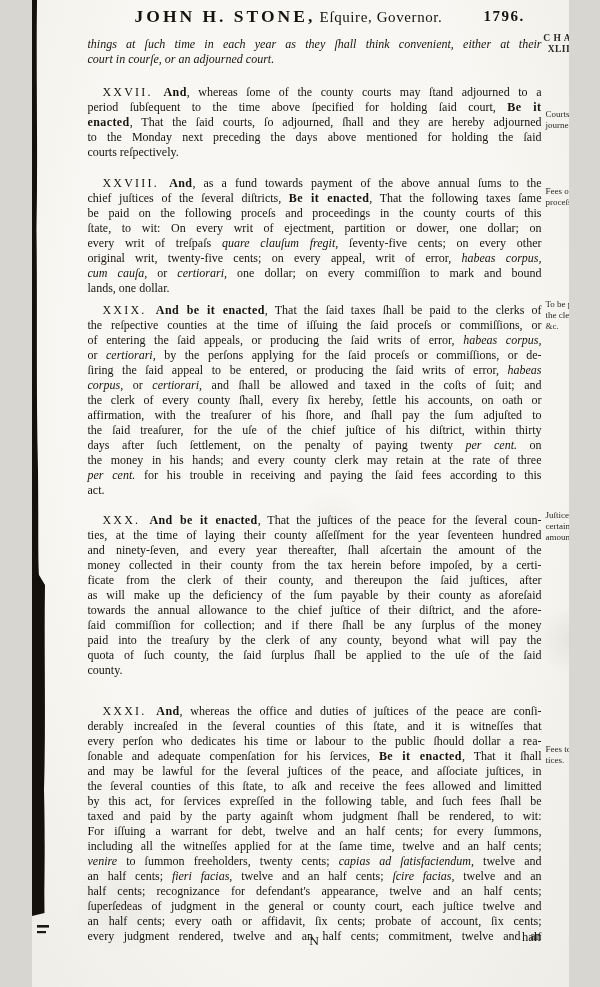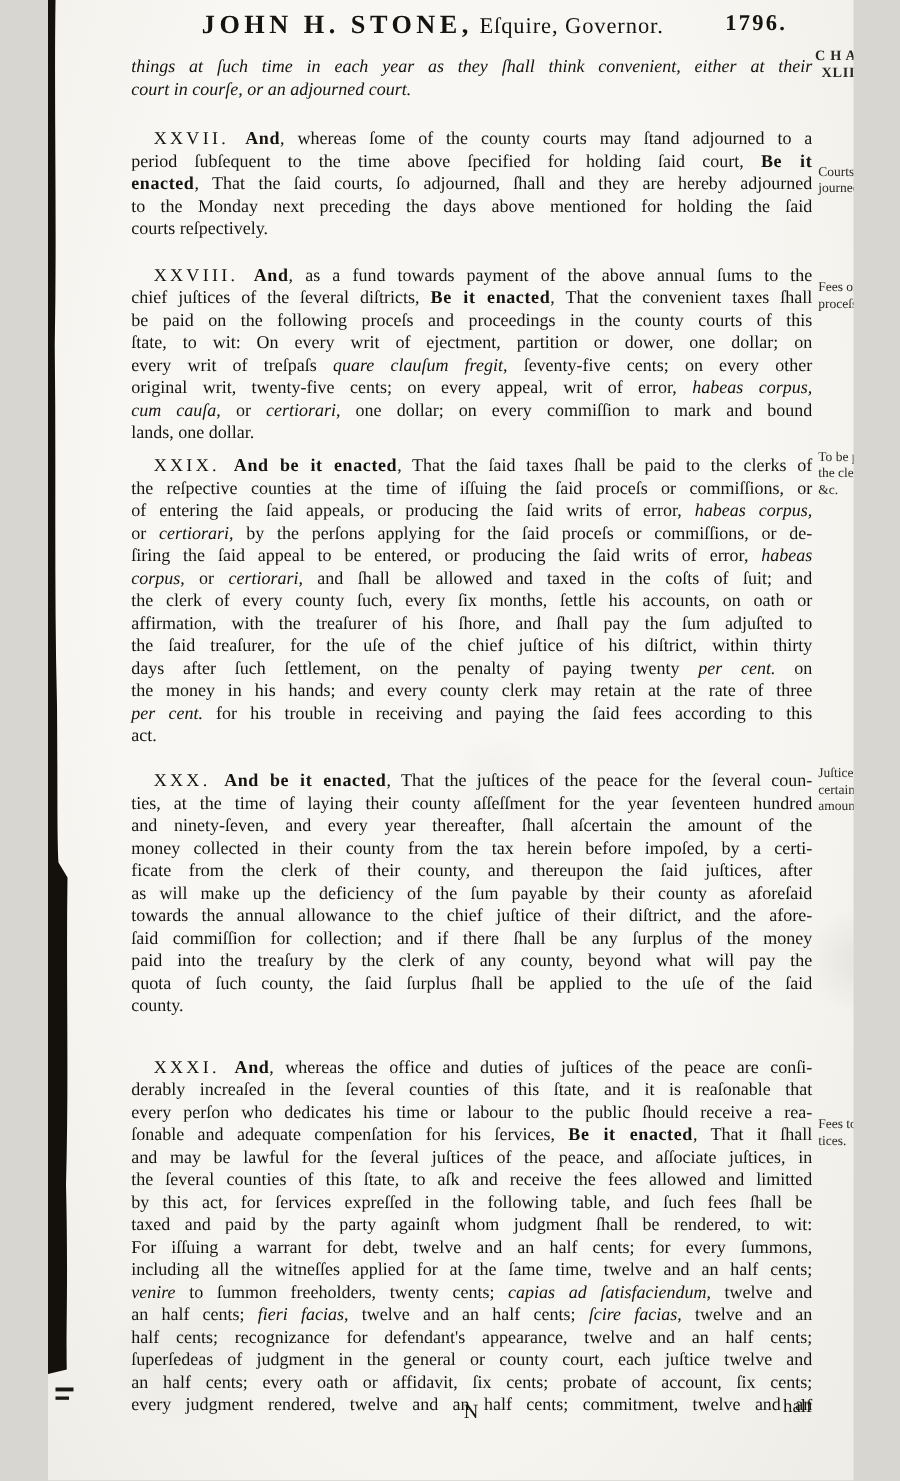--- a/index.html
+++ b/index.html
@@ -138,36 +138,36 @@
     </div>
   <div class="para p1">
       <div class="line indent"><span class="s-h">XXVII. </span><span class="s-b">And</span><span class="s-n">, whereas ſome of the county courts may ſtand adjourned to a</span></div>
       <div class="line"><span class="s-n">period ſubſequent to the time above ſpecified for holding ſaid court, </span><span class="s-b">Be it</span></div>
       <div class="line"><span class="s-b">enacted</span><span class="s-n">, That the ſaid courts, ſo adjourned, ſhall and they are hereby adjourned</span></div>
       <div class="line"><span class="s-n">to the Monday next preceding the days above mentioned for holding the ſaid</span></div>
       <div class="line last-short"><span class="s-n">courts reſpectively.</span></div>
     </div>
   <div class="para p2">
       <div class="line indent"><span class="s-h">XXVIII. </span><span class="s-b">And</span><span class="s-n">, as a fund towards payment of the above annual ſums to the</span></div>
-      <div class="line"><span class="s-n">chief juſtices of the ſeveral diſtricts, </span><span class="s-b">Be it enacted</span><span class="s-n">, That the convenient taxes ſhall</span></div>
+      <div class="line"><span class="s-n">chief juſtices of the ſeveral diſtricts, </span><span class="s-b">Be it enacted</span><span class="s-n">, That the following taxes ſame</span></div>
       <div class="line"><span class="s-n">be paid on the following proceſs and proceedings in the county courts of this</span></div>
       <div class="line"><span class="s-n">ſtate, to wit:  On every writ of ejectment, partition or dower, one dollar; on</span></div>
       <div class="line"><span class="s-n">every writ of treſpaſs </span><span class="s-i">quare clauſum fregit</span><span class="s-n">, ſeventy-five cents;  on every other</span></div>
       <div class="line"><span class="s-n">original writ, twenty-five cents;  on every appeal, writ of error, </span><span class="s-i">habeas corpus,</span></div>
       <div class="line"><span class="s-i">cum cauſa</span><span class="s-n">, or </span><span class="s-i">certiorari</span><span class="s-n">, one dollar;  on every commiſſion to mark and bound</span></div>
       <div class="line last-short"><span class="s-n">lands, one dollar.</span></div>
     </div>
   <div class="para p3">
       <div class="line indent"><span class="s-h">XXIX. </span><span class="s-b">And be it enacted</span><span class="s-n">, That the ſaid taxes ſhall be paid to the clerks of</span></div>
       <div class="line"><span class="s-n">the reſpective counties at the time of iſſuing the ſaid proceſs or commiſſions, or</span></div>
       <div class="line"><span class="s-n">of entering the ſaid appeals, or producing the ſaid writs of error, </span><span class="s-i">habeas corpus,</span></div>
       <div class="line"><span class="s-n">or </span><span class="s-i">certiorari</span><span class="s-n">, by the perſons applying for the ſaid proceſs or commiſſions, or de-</span></div>
       <div class="line"><span class="s-n">ſiring the ſaid appeal to be entered, or producing the ſaid writs of error, </span><span class="s-i">habeas</span></div>
       <div class="line"><span class="s-i">corpus</span><span class="s-n">, or </span><span class="s-i">certiorari</span><span class="s-n">, and ſhall be allowed and taxed in the coſts of ſuit; and</span></div>
-      <div class="line"><span class="s-n">the clerk of every county ſuch, every ſix months, ſettle his accounts, on oath or</span></div>
+      <div class="line"><span class="s-n">the clerk of every county ſhall, every ſix hereby, ſettle his accounts, on oath or</span></div>
       <div class="line"><span class="s-n">affirmation, with the treaſurer of his ſhore, and ſhall pay the ſum adjuſted to</span></div>
       <div class="line"><span class="s-n">the ſaid treaſurer, for the uſe of the chief juſtice of his diſtrict, within thirty</span></div>
       <div class="line"><span class="s-n">days after ſuch ſettlement, on the penalty of paying twenty </span><span class="s-i">per cent.</span><span class="s-n"> on</span></div>
       <div class="line"><span class="s-n">the money in his hands; and every county clerk may retain at the rate of three</span></div>
       <div class="line"><span class="s-i">per cent.</span><span class="s-n"> for his trouble in receiving and paying the ſaid fees according to this</span></div>
       <div class="line last-short"><span class="s-n">act.</span></div>
     </div>
   <div class="para p4">
       <div class="line indent"><span class="s-h">XXX. </span><span class="s-b">And be it enacted</span><span class="s-n">, That the juſtices of the peace for the ſeveral coun-</span></div>
       <div class="line"><span class="s-n">ties, at the time of laying their county aſſeſſment for the year ſeventeen hundred</span></div>
@@ -176,22 +176,22 @@
       <div class="line"><span class="s-n">ficate from the clerk of their county, and thereupon the ſaid juſtices, after</span></div>
       <div class="line"><span class="s-n">as will make up the deficiency of the ſum payable by their county as aforeſaid</span></div>
       <div class="line"><span class="s-n">towards the annual allowance to the chief juſtice of their diſtrict, and the afore-</span></div>
       <div class="line"><span class="s-n">ſaid commiſſion for collection; and if there ſhall be any ſurplus of the money</span></div>
       <div class="line"><span class="s-n">paid into the treaſury by the clerk of any county, beyond what will pay the</span></div>
       <div class="line"><span class="s-n">quota of ſuch county, the ſaid ſurplus ſhall be applied to the uſe of the ſaid</span></div>
       <div class="line last-short"><span class="s-n">county.</span></div>
     </div>
   <div class="para p5">
       <div class="line indent"><span class="s-h">XXXI. </span><span class="s-b">And</span><span class="s-n">, whereas the office and duties of juſtices of the peace are conſi-</span></div>
-      <div class="line"><span class="s-n">derably increaſed in the ſeveral counties of this ſtate, and it is reaſonable that</span></div>
-      <div class="line"><span class="s-n">every perſon who dedicates his time or labour to the public ſhould receive a rea-</span></div>
+      <div class="line"><span class="s-n">derably increaſed in the ſeveral counties of this ſtate, and it is witneſſes that</span></div>
+      <div class="line"><span class="s-n">every perſon who dedicates his time or labour to the public ſhould dollar a rea-</span></div>
       <div class="line"><span class="s-n">ſonable and adequate compenſation for his ſervices, </span><span class="s-b">Be it enacted</span><span class="s-n">, That it ſhall</span></div>
       <div class="line"><span class="s-n">and may be lawful for the ſeveral juſtices of the peace, and aſſociate juſtices, in</span></div>
       <div class="line"><span class="s-n">the ſeveral counties of this ſtate, to aſk and receive the fees allowed and limitted</span></div>
       <div class="line"><span class="s-n">by this act, for ſervices expreſſed in the following table, and ſuch fees ſhall be</span></div>
       <div class="line"><span class="s-n">taxed and paid by the party againſt whom judgment ſhall be rendered, to wit:</span></div>
       <div class="line"><span class="s-n">For iſſuing a warrant for debt, twelve and an half cents; for every ſummons,</span></div>
       <div class="line"><span class="s-n">including all the witneſſes applied for at the ſame time, twelve and an half cents;</span></div>
       <div class="line"><span class="s-i">venire</span><span class="s-n"> to ſummon freeholders, twenty cents; </span><span class="s-i">capias ad ſatisfaciendum</span><span class="s-n">, twelve and</span></div>
       <div class="line"><span class="s-n">an half cents; </span><span class="s-i">fieri facias</span><span class="s-n">, twelve and an half cents; </span><span class="s-i">ſcire facias</span><span class="s-n">, twelve and an</span></div>
       <div class="line"><span class="s-n">half cents; recognizance for defendant's appearance, twelve and an half cents;</span></div>

